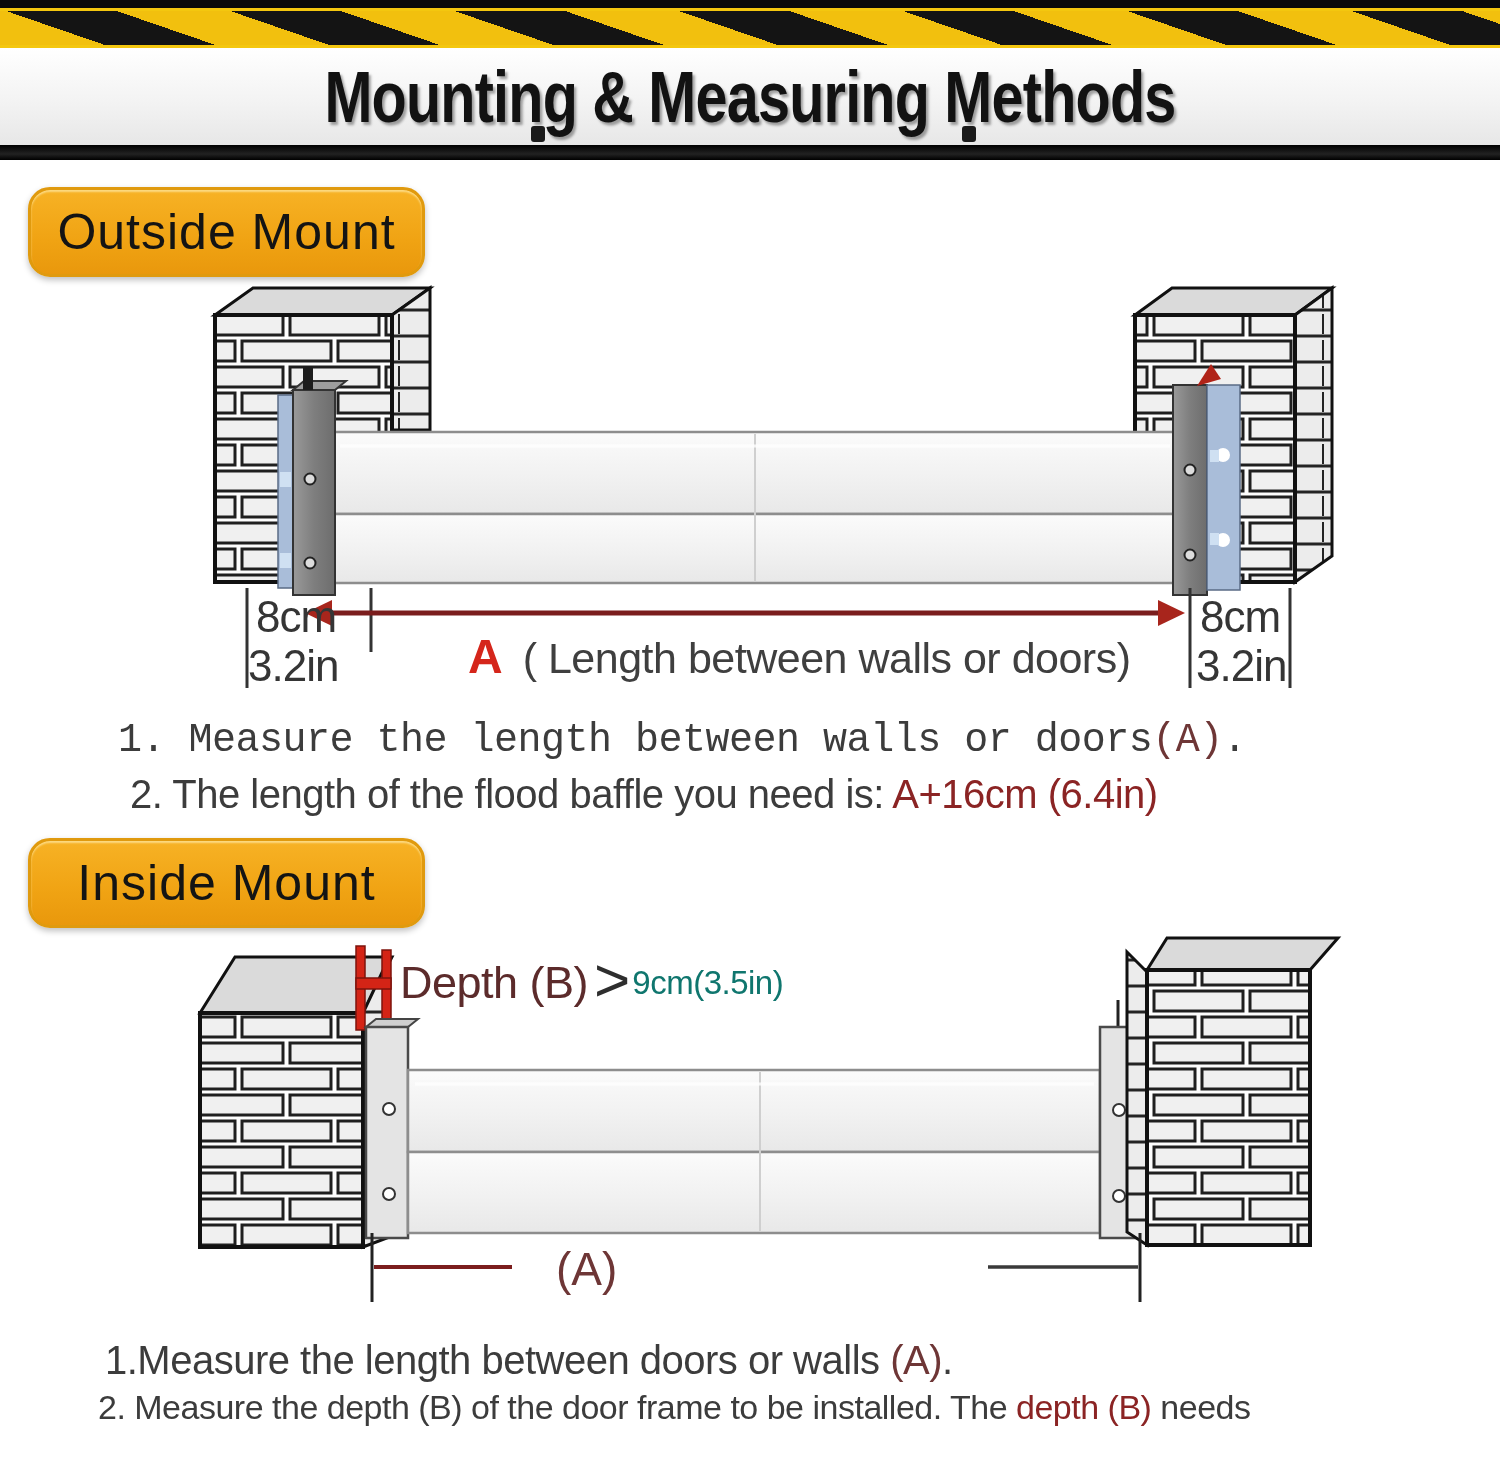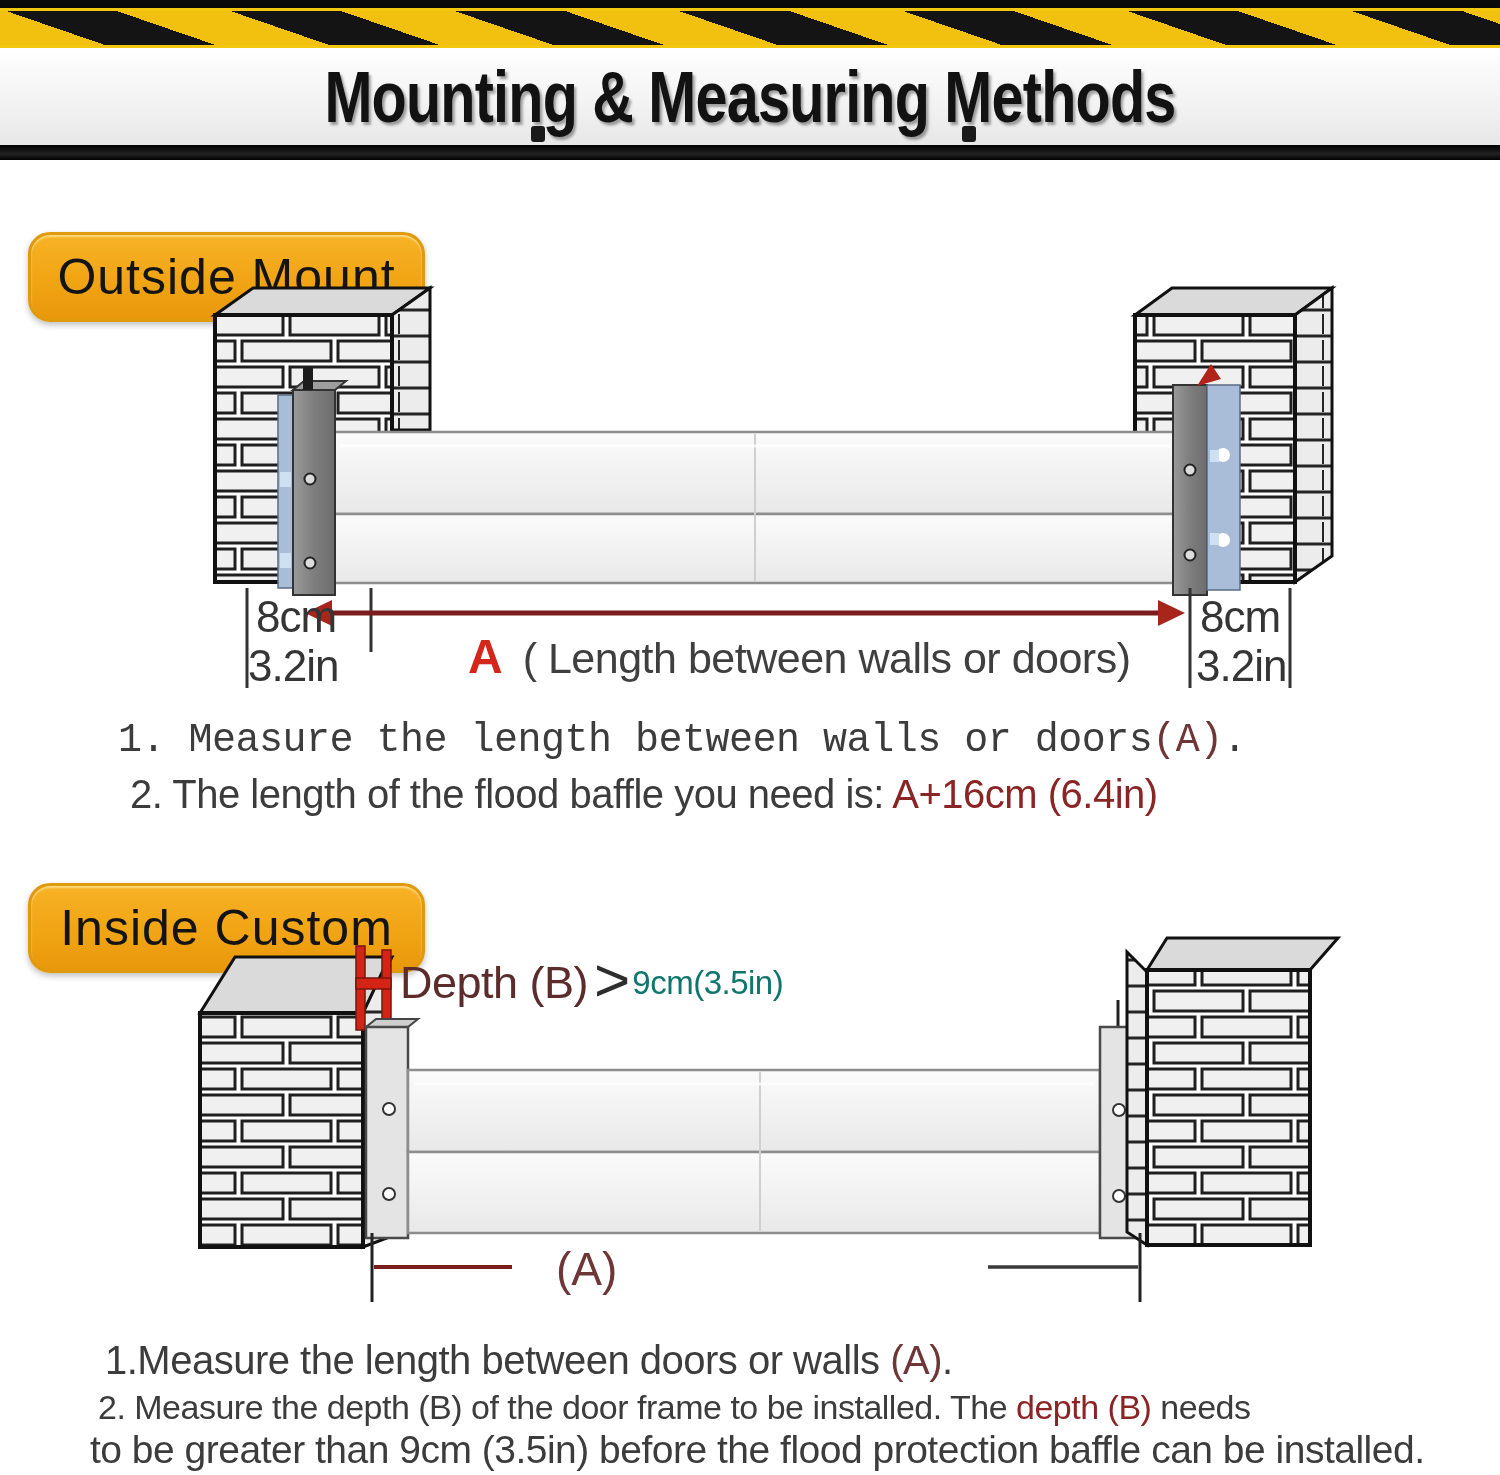--- a/index.html
+++ b/index.html
@@ -31,21 +31,21 @@
   .header-bottom-bar{left:0;top:145px;width:1500px;height:15px;
     background:linear-gradient(180deg,#000 0%,#222 60%,#000 100%);}
 
   
   .badge{
     width:397px;height:90px;border-radius:22px;
     background:linear-gradient(180deg,#f7b225 0%,#f0a313 60%,#e9980c 100%);
     border:3px solid #e09a0e;box-sizing:border-box;
     display:flex;align-items:center;justify-content:center;
     box-shadow:0 3px 6px rgba(0,0,0,.25), inset 0 2px 2px rgba(255,235,170,.7);
-    font-size:50px;color:#141414;letter-spacing:1px;margin-top:45px;
+    font-size:50px;color:#141414;letter-spacing:1px;
   }
   .badge-outside{left:28px;top:187px;}
   .badge-inside{left:28px;top:838px;}
 
   
   .svg-outside{left:0;top:280px;width:1500px;height:425px;}
   .svg-inside{left:0;top:930px;width:1500px;height:380px;}
 
   
   .dim-text{font-size:44px;color:#353535;letter-spacing:-1px;white-space:nowrap;}
@@ -87,21 +87,21 @@
     <div class="page-title">Mounting &amp; Measuring Methods</div>
   </div>
   <div class="abs plate-pin pin-1"></div>
   <div class="abs plate-pin pin-2"></div>
   <div class="abs header-bottom-bar"></div>
 
   <div class="abs badge badge-outside">
     <span>Outside Mount</span>
   </div>
   <div class="abs badge badge-inside">
-    <span>Inside Custom</span>
+    <span>Inside Mount</span>
   </div>
 
   <svg class="abs svg-outside" viewBox="0 280 1500 425">
     <defs>
       <pattern id="bricks" width="96" height="52" patternUnits="userSpaceOnUse">
         <rect width="96" height="52" fill="#fdfdfd"></rect>
         <g stroke="#1f1f1f" stroke-width="3" fill="#f0f0f0">
           <rect x="2" y="3" width="89" height="20"></rect>
           <rect x="-46" y="29" width="89" height="20"></rect>
           <rect x="50" y="29" width="89" height="20"></rect>
@@ -252,15 +252,14 @@
   <div class="abs inside-a-row">
     <span class="inside-a-paren">(A)</span>
   </div>
 
   <div class="abs step in-step1">
     <span>1.Measure the length between doors or walls </span><span class="hl-dim">(A)</span><span>.</span>
   </div>
   <div class="abs step in-step2">
     <span>2. Measure the depth (B) of the door frame to be installed. The </span><span class="hl-red">depth (B)</span><span> needs</span>
   </div>
-  <div class="abs step in-step3">to be greater than 9cm (3.5in) before the flood protection baffle can be installed.</div>
 
 </div>
 
 </body></html>

